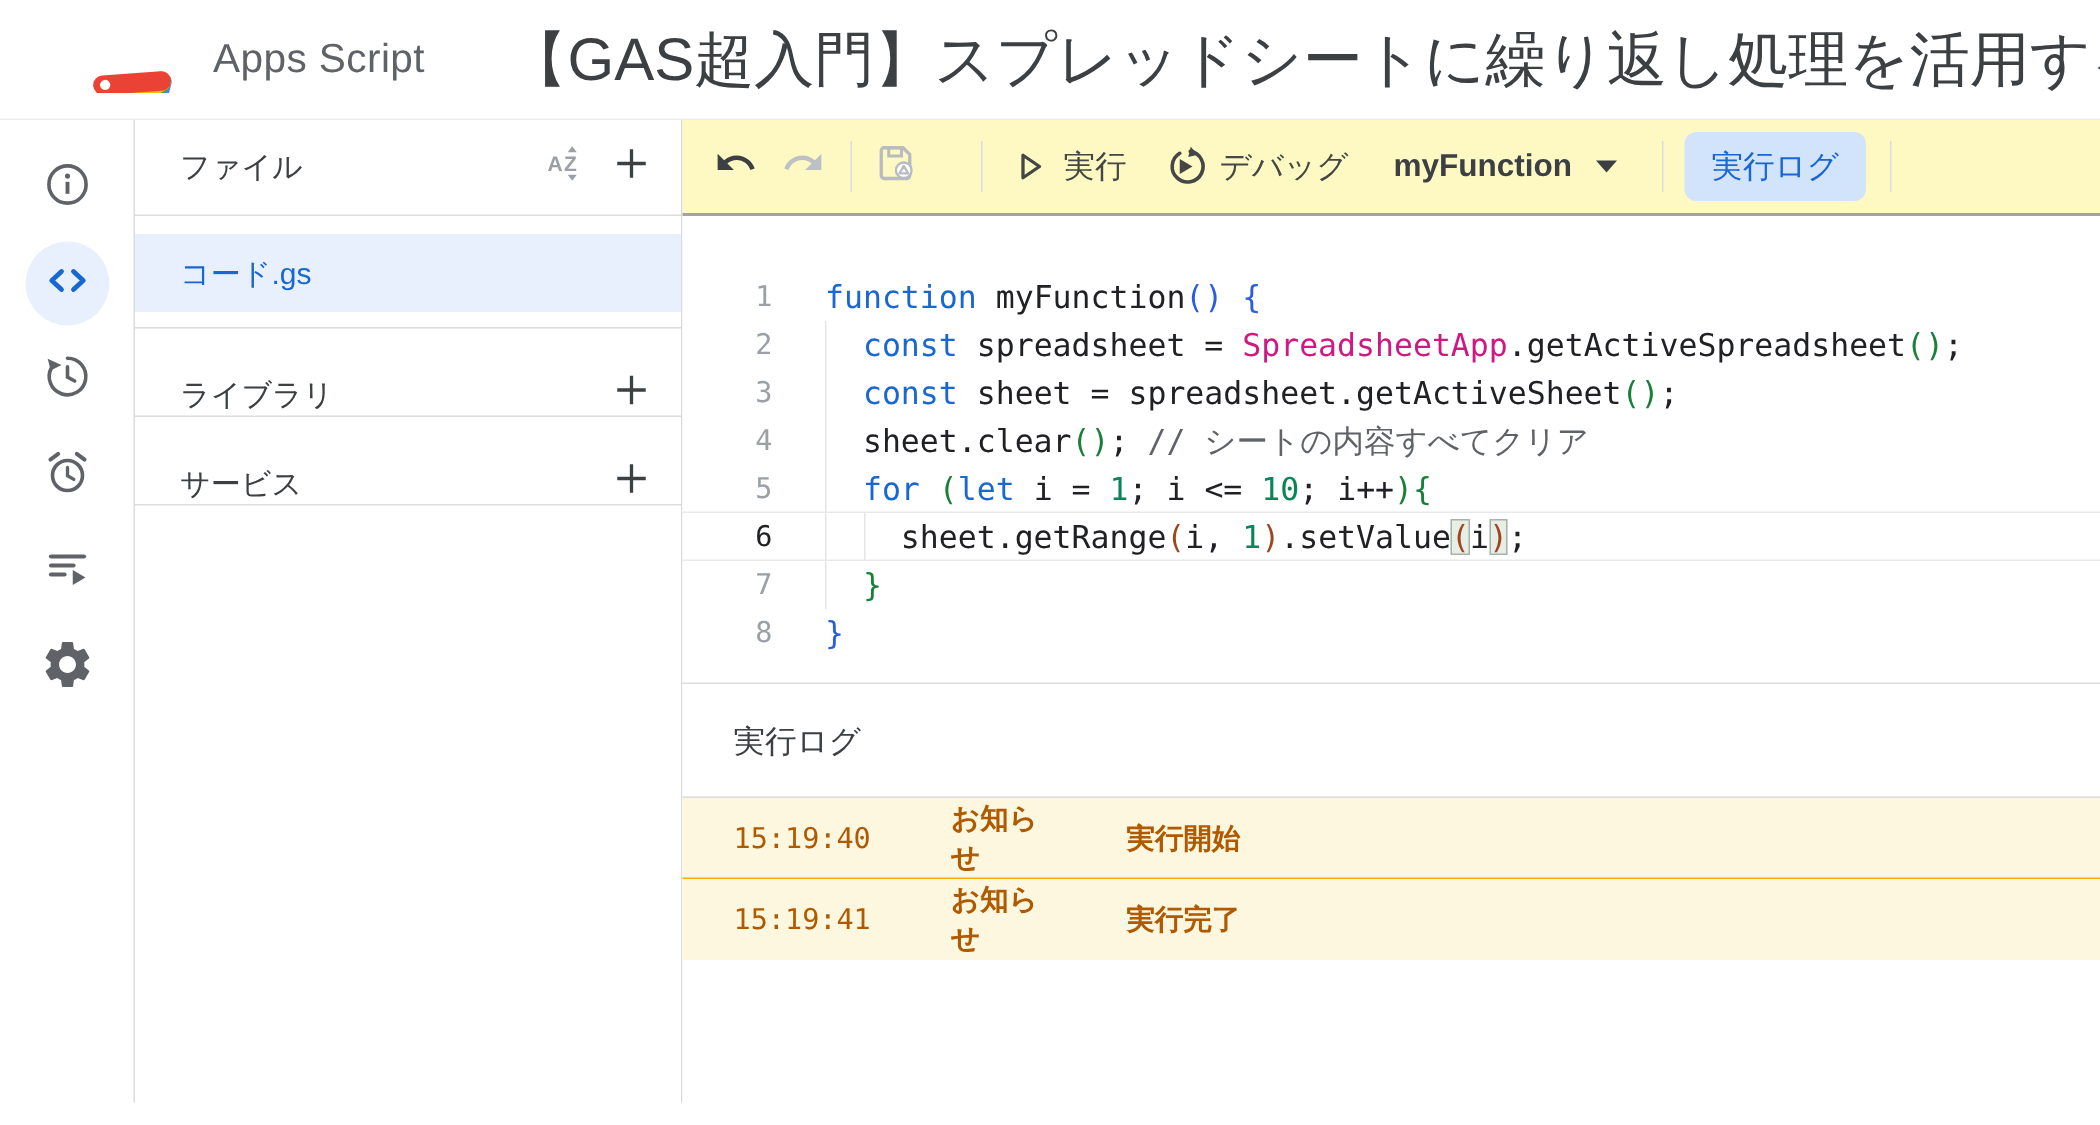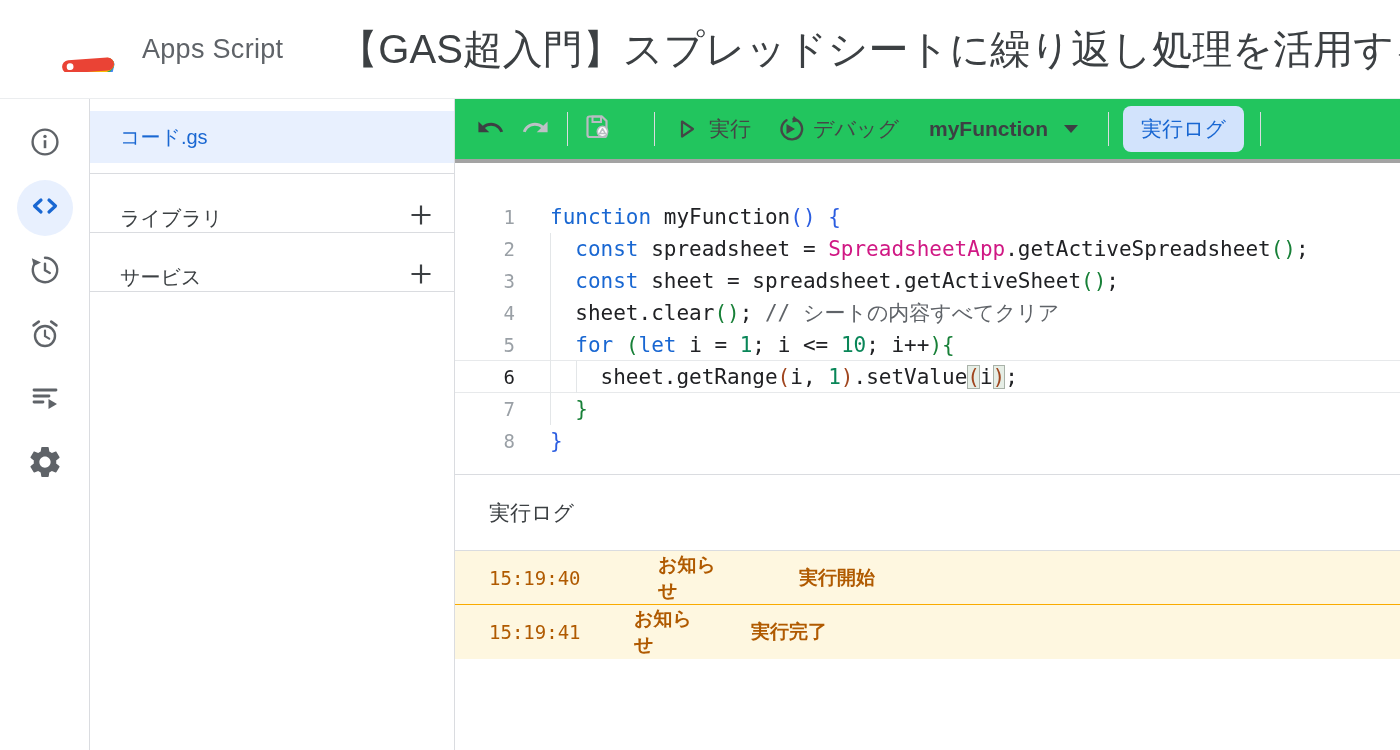--- a/index.html
+++ b/index.html
@@ -3,21 +3,21 @@
 <meta charset="utf-8">
 <style>
   * { box-sizing: border-box; }
   html,body { margin:0; padding:0; }
   body {
     width:1400px; height:750px; overflow:hidden;
     background:#fff; color:#3c4043;
     font-family:"Liberation Sans", sans-serif;
   }
   
-  .header { height:99px; display:flex; align-items:center; border-bottom:1px solid #ebedef; background:#fff; }
+  .header { height:80px; display:flex; align-items:center; border-bottom:1px solid #ebedef; background:#fff; }
   .logo { margin-left:56px; flex:none; }
   .brand { font-size:27px; color:#5f6368; margin-left:22px; letter-spacing:.3px; white-space:nowrap; }
   .proj-title { font-size:40px; color:#3c4043; margin-left:55px; white-space:nowrap; overflow:hidden; }
 
   
   .app-body { display:flex; height:655px; }
 
   
   .rail { width:90px; flex:none; border-right:1px solid #dadce0; display:flex; flex-direction:column; align-items:center; background:#fff; }
   .rail-btn { width:56px; height:56px; border-radius:50%; display:flex; align-items:center; justify-content:center; margin-bottom:8px; cursor:pointer; }
@@ -33,21 +33,21 @@
   .sb-file { height:52px; display:flex; align-items:center; padding-left:30px; font-size:20px; color:#3c4043; cursor:pointer; }
   .sb-file.selected { background:#e8f0fe; color:#1967d2; }
   .sb-after-file { height:11px; border-bottom:1px solid #dadce0; }
   .sb-row { height:59px; border-bottom:1px solid #dadce0; display:flex; align-items:flex-end; padding:0 18px 0 30px; }
   .sb-row-label { flex:1; font-size:20px; color:#3c4043; }
 
   
   .main { flex:1; display:flex; flex-direction:column; min-width:0; }
 
   
-  .toolbar { height:64px; border-bottom:4px solid #a3a3a3; display:flex; align-items:center; background:#22c55e; }
+  .toolbar { height:64px; border-bottom:2px solid #a3a3a3; display:flex; align-items:center; background:#fef9c3; }
   .tb-icon { width:36px; height:36px; display:flex; align-items:center; justify-content:center; cursor:pointer; flex:none; }
   .tb-sep { width:1px; height:34px; background:#dadce0; flex:none; }
   .tb-text-btn { display:flex; align-items:center; font-size:21px; color:#444746; cursor:pointer; flex:none; }
   .fn-selector { display:flex; align-items:center; font-size:21px; font-weight:bold; color:#3c4043; cursor:pointer; flex:none; }
   .log-pill { background:#d2e3fc; color:#1967d2; font-size:21px; padding:9px 18px; border-radius:8px; cursor:pointer; flex:none; white-space:nowrap; }
 
   
   .editor { position:relative; height:312px; border-bottom:1px solid #dadce0; background:#fff;
             font-family:"DejaVu Sans Mono", monospace; font-size:21px; overflow:hidden; }
   .current-overlay { position:absolute; left:0; right:0; top:197px; height:33px;
@@ -67,21 +67,21 @@
   .s-b1 { color:#2b5de0; }
   .s-b2 { color:#188038; }
   .s-b3 { color:#a0461f; }
   .s-c  { color:#5f6368; }
   .s-b3m { color:#a0461f; background:#e6eee6; outline:1px solid #a9b2a9; outline-offset:-1px; }
 
   
   .logpanel { flex:1; background:#fff; }
   .log-title { height:76px; border-bottom:1px solid #dadce0; display:flex; align-items:center; padding-left:34px; font-size:21px; color:#3c4043; }
   .log-row { height:54px; background:#fef7e0; display:flex; align-items:center; color:#b05a00; }
-  .log-row.divided { border-bottom:1px solid #f9ab00;gap:24px; }
+  .log-row.divided { border-bottom:1px solid #f9ab00; }
   .log-time { font-family:"DejaVu Sans Mono", monospace; font-size:19px; width:96px; margin-left:34px; flex:none; }
   .log-type { font-size:19px; font-weight:bold; margin-left:49px; width:74px; flex:none; }
   .log-msg  { font-size:19px; font-weight:bold; margin-left:43px; flex:none; }
 </style>
 </head>
 <body>
 
 <div class="header">
   <span class="logo">
     <svg width="64" height="50" viewBox="0 0 64 50">
@@ -162,20 +162,40 @@
     <div class="rail-btn">
       <span>
         <svg width="30" height="30" viewBox="0 0 24 24" style="transform:scale(1.25)">
             <path fill="#5f6368" fill-rule="evenodd" d="M19.14 12.94c.04-.3.06-.61.06-.94 0-.32-.02-.64-.07-.94l2.03-1.58c.18-.14.23-.41.12-.61l-1.92-3.32c-.12-.22-.37-.29-.59-.22l-2.39.96c-.5-.38-1.03-.7-1.62-.94L14.4 2.81c-.04-.24-.24-.41-.48-.41h-3.84c-.24 0-.43.17-.47.41L9.25 5.35c-.59.24-1.13.57-1.62.94L5.24 5.33c-.22-.08-.47 0-.59.22L2.74 8.87c-.12.21-.08.47.12.61l2.03 1.58c-.05.3-.09.63-.09.94s.02.64.07.94l-2.03 1.58c-.18.14-.23.41-.12.61l1.92 3.32c.12.22.37.29.59.22l2.39-.96c.5.38 1.03.7 1.62.94l.36 2.54c.05.24.24.41.48.41h3.84c.24 0 .44-.17.47-.41l.36-2.54c.59-.24 1.13-.56 1.62-.94l2.39.96c.22.08.47 0 .59-.22l1.92-3.32c.12-.22.07-.47-.12-.61l-2.01-1.58zM12 15.6c-1.98 0-3.6-1.62-3.6-3.6s1.62-3.6 3.6-3.6 3.6 1.62 3.6 3.6-1.62 3.6-3.6 3.6z"></path>
           </svg>
       </span>
     </div>
   </div>
 
   <div class="sidebar">
+    <div class="sb-header">
+      <span class="sb-header-label">ファイル</span>
+      <span class="sb-icon-btn">
+        <span>
+          <svg width="30" height="26" viewBox="0 0 30 26">
+              <text x="1" y="18" font-size="14" font-weight="bold" fill="#9aa0a6" font-family="Liberation Sans, sans-serif">A</text>
+              <text x="12" y="18" font-size="14" font-weight="bold" fill="#9aa0a6" font-family="Liberation Sans, sans-serif">Z</text>
+              <path d="M14.5 5.5 L17.5 1.5 L20.5 5.5 Z" fill="#9aa0a6"></path>
+              <path d="M14.5 20.5 L17.5 24.5 L20.5 20.5 Z" fill="#9aa0a6"></path>
+            </svg>
+        </span>
+      </span>
+      <span class="sb-icon-btn">
+        <span>
+          <svg width="28" height="28" viewBox="0 0 28 28">
+              <path d="M14 4.5 V23.5 M4.5 14 H23.5" stroke="#3c4043" stroke-width="2.2"></path>
+            </svg>
+        </span>
+      </span>
+    </div>
     <div class="sb-file-gap"></div>
     <div class="sb-file selected">
       <span>コード.gs</span>
     </div>
     <div class="sb-after-file"></div>
     <div class="sb-row">
       <span class="sb-row-label">ライブラリ</span>
       <span class="sb-icon-btn">
         <span>
           <svg width="28" height="28" viewBox="0 0 28 28">

